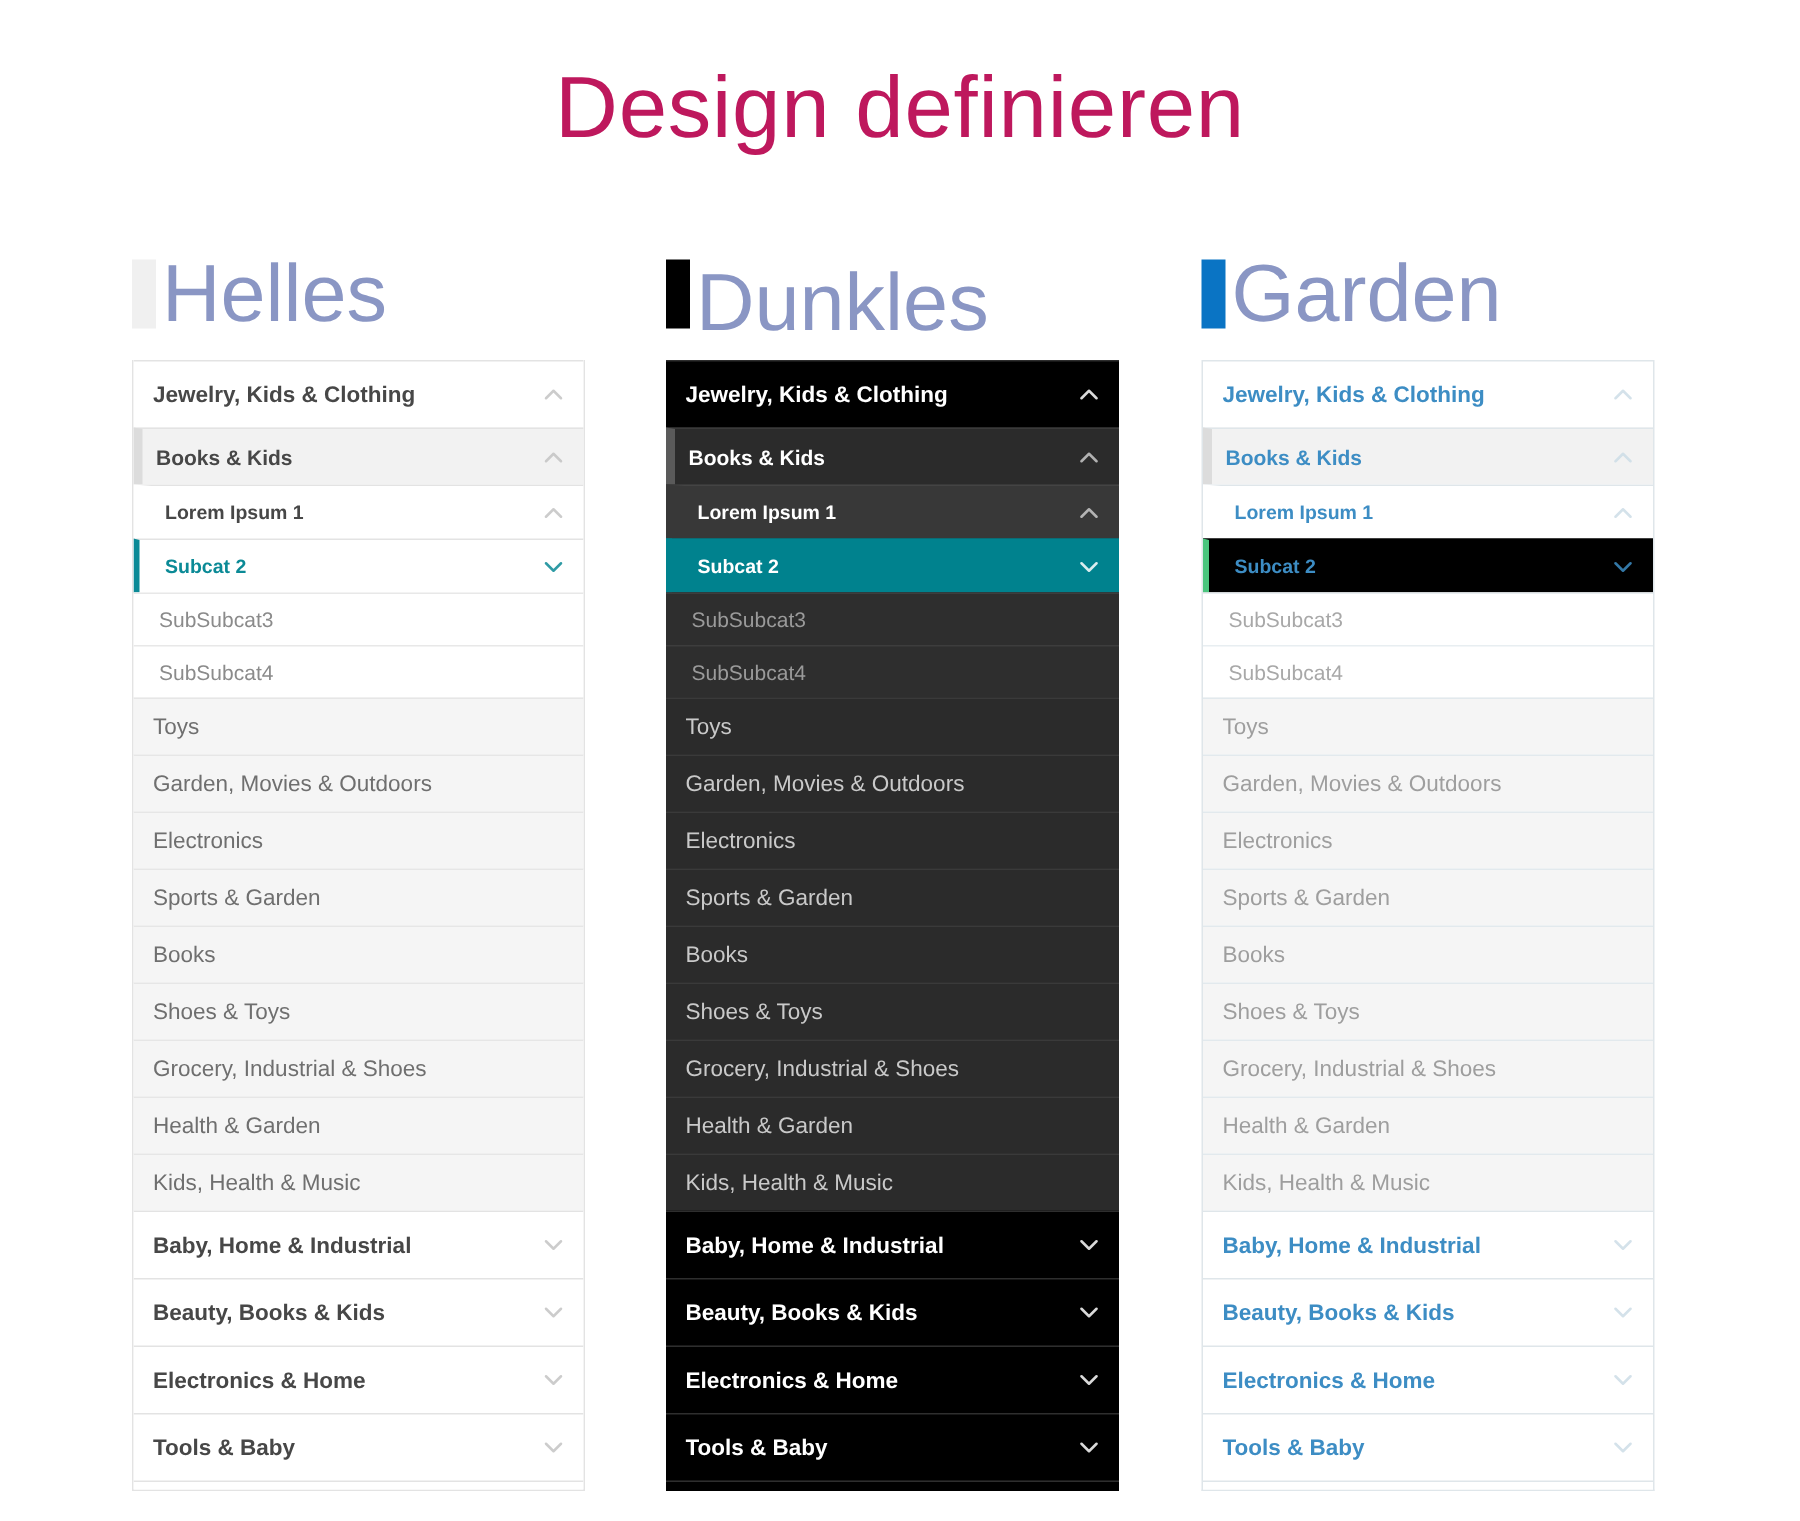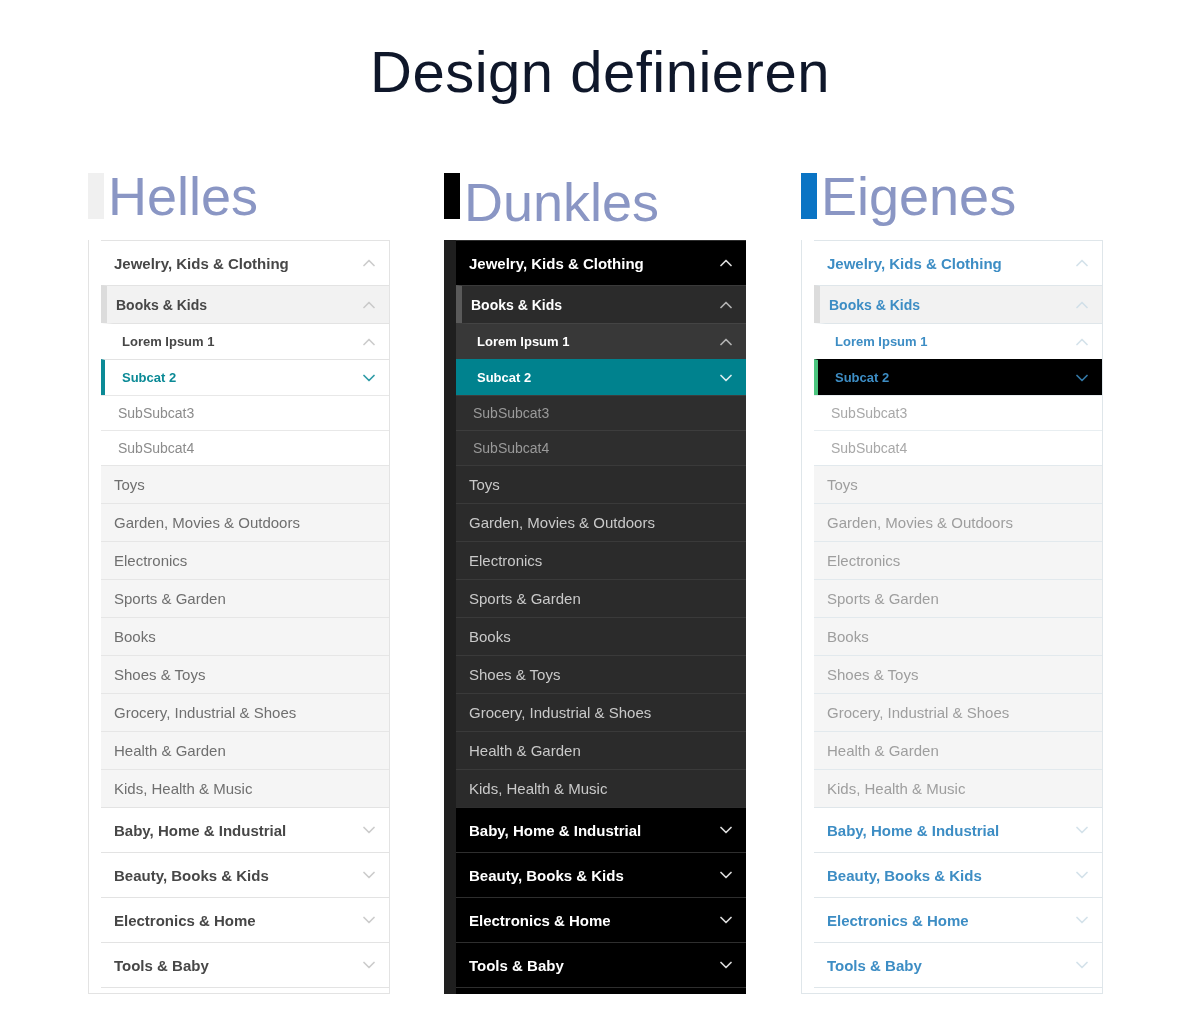--- a/index.html
+++ b/index.html
@@ -15,21 +15,21 @@
   .page { position: relative; width: 1200px; height: 1014px; }
 
   
   .page-title {
     position: absolute;
     top: 40px; left: 0; width: 1200px;
     text-align: center;
     font-size: 58px;
     font-weight: 300;
     letter-spacing: 0.5px;
-    color: #0f172a;
+    color: #be185d;
     line-height: 1.1;
     white-space: nowrap;
   }
 
   
   .columns {
     position: absolute;
     top: 152px; left: 0; width: 1194px; height: 862px;
   }
   .column {
@@ -60,21 +60,20 @@
     line-height: 1;
     white-space: nowrap;
   }
 
   
   .accordion {
     position: relative;
     width: 302px;
     overflow: hidden;
     height: 754px;
-    padding-left: 12px;
   }
 
   .row {
     position: relative;
     display: flex;
     align-items: center;
     width: 100%;
     cursor: pointer;
     user-select: none;
   }
@@ -466,21 +465,21 @@
                 <path d="M3 5.5 L8 10.5 L13 5.5"></path>
               </svg>
             </span>
           </div>
           <div class="row lvl0"></div>
         </div>
       </div>
       <div class="column col-3 theme-custom">
         <div class="col-head">
           <span class="swatch" style="background: rgb(10, 116, 196);"></span>
-          <span class="col-head-label" style="color: rgb(138, 150, 196);">Eigenes</span>
+          <span class="col-head-label" style="color: rgb(138, 150, 196);">Garden</span>
         </div>
         <div class="accordion">
           <div class="row lvl0">
             <span class="row-label">Jewelry, Kids &amp; Clothing</span>
             <span class="chev">
               <svg viewBox="0 0 16 16" fill="none" stroke-width="1.7" stroke-linecap="round" stroke-linejoin="round">
                 <path d="M3 10.5 L8 5.5 L13 10.5"></path>
               </svg>
             </span>
           </div>

